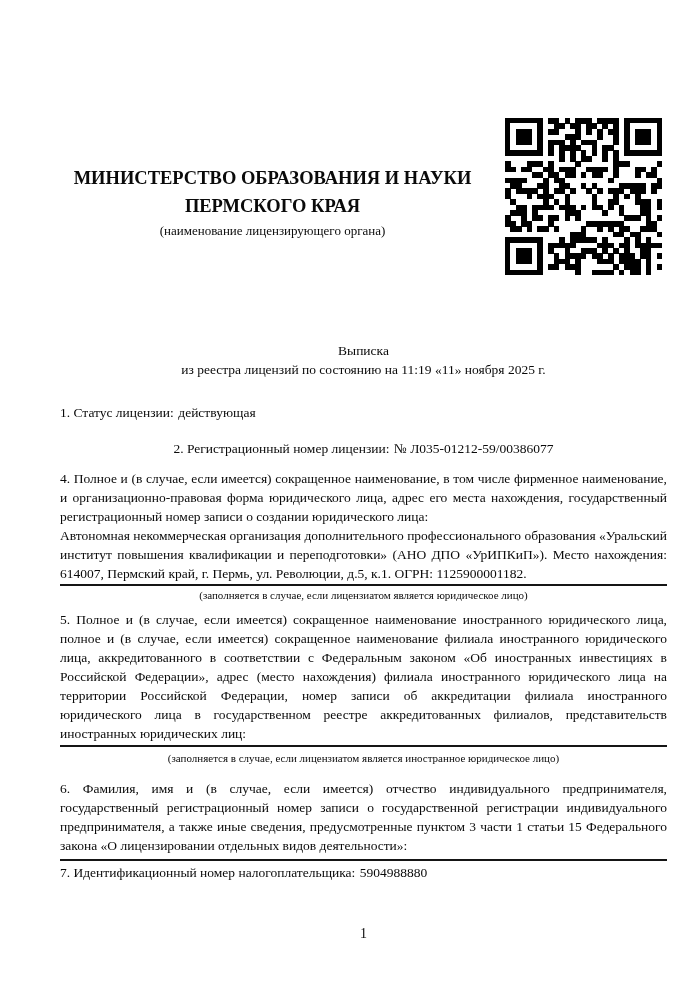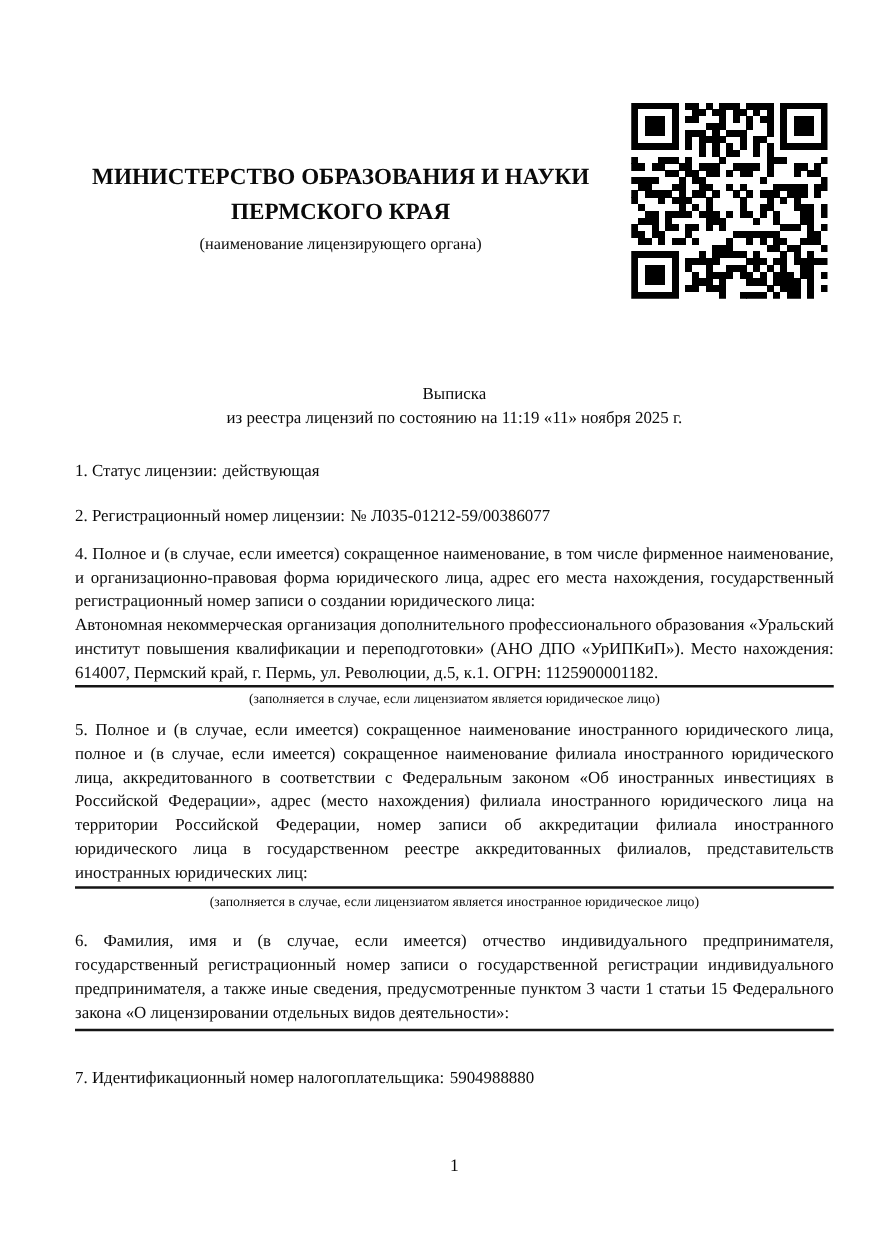--- a/index.html
+++ b/index.html
@@ -1,45 +1,45 @@
 <!DOCTYPE html>
 <html><head>
 <meta charset="utf-8">
 <style>
   html,body{margin:0;padding:0;background:#ffffff;}
   .page{
     position:relative;width:700px;height:989px;background:#ffffff;color:#0a0a0a;
     font-family:"Liberation Serif","DejaVu Serif",serif;
     font-size:13.5px;line-height:19px;overflow:hidden;
   }
-  .header{position:relative;height:305px;}
+  .header{position:relative;height:305px;margin-top:36px;}
   .org{position:absolute;left:60px;top:128px;width:425px;text-align:center;}
   .org-name{font-size:18.5px;font-weight:bold;line-height:28px;white-space:nowrap;}
   .org-caption{font-size:13px;line-height:13px;margin-top:4px;}
   .qr{position:absolute;left:505px;top:82px;width:157px;height:157px;}
   .content{padding:0 33px 0 60px;}
   .doc-title,.doc-subtitle{text-align:center;}
   p{margin:0;}
   .para{text-align:justify;}
   .item-status{margin-top:24px;}
   .caption{font-size:11px;line-height:13px;text-align:center;}
   .cap-status{margin-top:6px;}
-  .item-reg{margin-top:17px;}
+  .item-reg{margin-top:17px;text-align:center;}
   .item-date{margin-top:16px;}
   .p4-label{margin-top:11px;}
   .rule{height:0;border-top:2px solid #151515;}
   .rule-4{margin-top:1px;}
   .cap-4{margin-top:3px;}
   .p5{margin-top:8px;}
   .rule-5{margin-top:2px;}
   .cap-5{margin-top:5px;}
   .p6{margin-top:14px;}
   .rule-6{margin-top:4px;}
   .cap-6{margin-top:9px;}
-  .item-inn{margin-top:27px;}
+  .item-inn{margin-top:2px;}
   .value-sep{margin-left:.33em;}
   .page-number{position:absolute;left:60px;right:33px;top:924px;text-align:center;font-size:14px;}
 </style>
 </head>
 <body>
 
 <div class="page">
 
   <div class="header">
     <div class="org">

